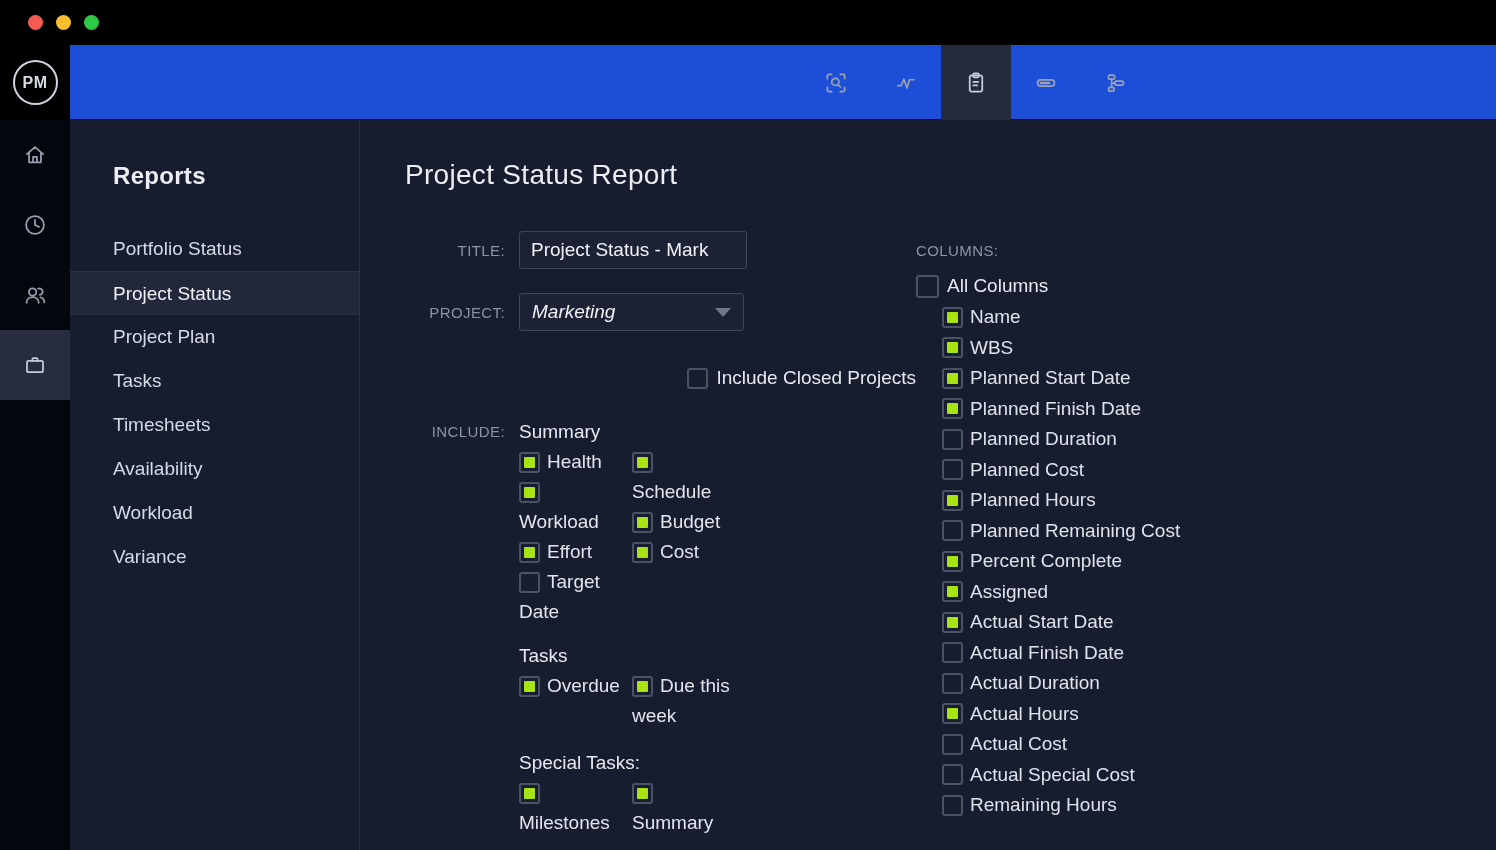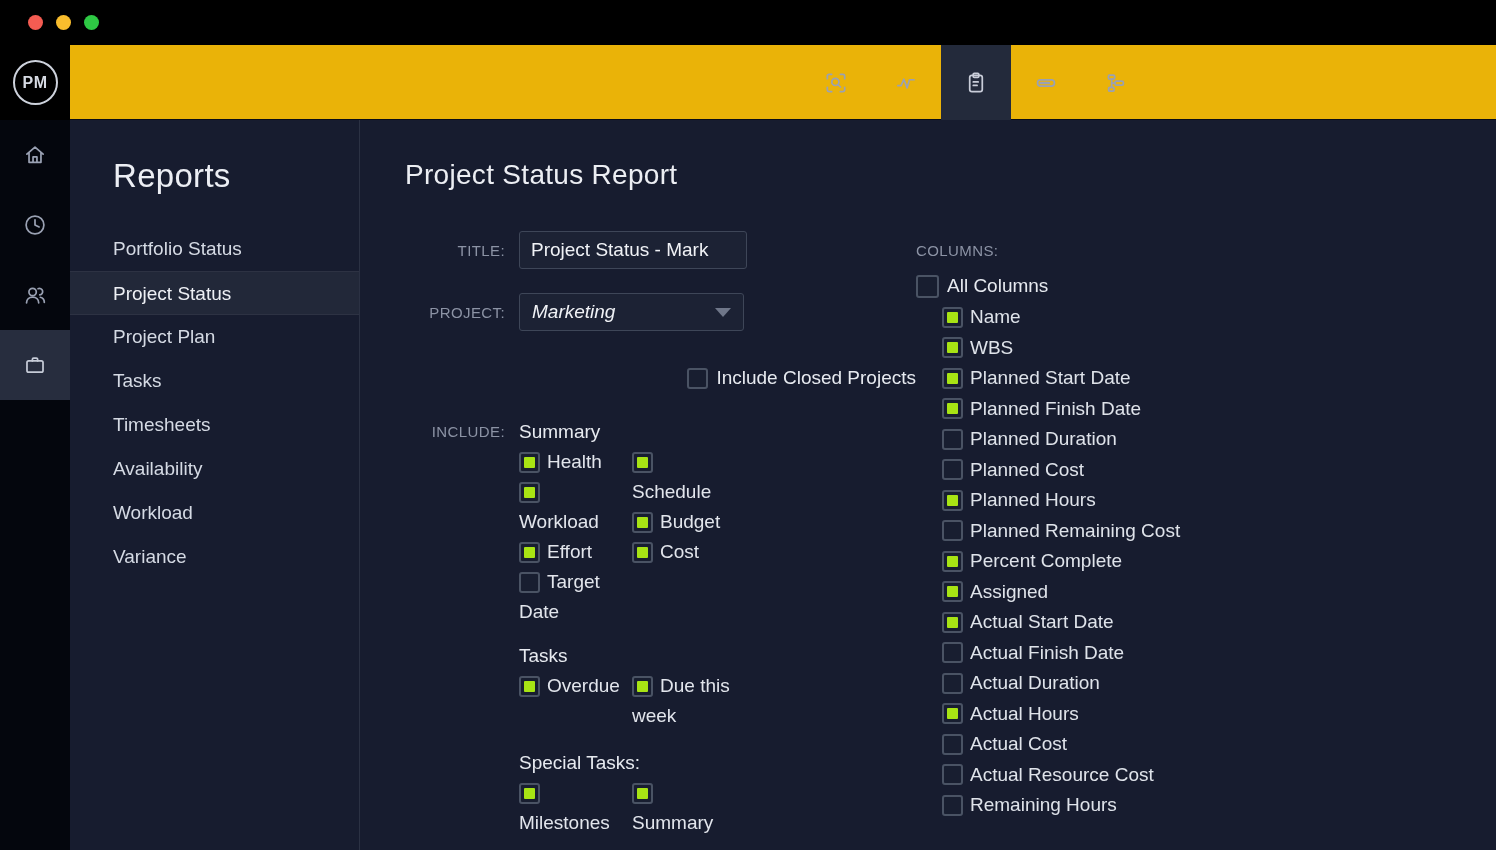--- a/index.html
+++ b/index.html
@@ -9,21 +9,21 @@
 
   
   .titlebar { height:45px; background:#000; display:flex; align-items:center; padding-left:28px; }
   .lights { display:flex; gap:13px; }
   .light { width:15px; height:15px; border-radius:50%; }
   .light.red { background:#f45c52; }
   .light.yellow { background:#f9bd2d; }
   .light.green { background:#2ec944; }
 
   
-  .topnav { height:75px; background:#eab308; display:flex; border-bottom:1px solid #0a0d16; }
+  .topnav { height:75px; background:#1d4ed8; display:flex; border-bottom:1px solid #0a0d16; }
   .logo-box { width:70px; height:75px; background:#000; display:flex; align-items:center; justify-content:center; flex:0 0 70px; }
   .logo-circle { width:45px; height:45px; border:2.5px solid #cdd2dc; border-radius:50%; display:flex; align-items:center; justify-content:center; font-size:16px; font-weight:bold; letter-spacing:.5px; color:#d6dae3; }
   .topnav-spacer { width:731px; }
   .nav-tiles { display:flex; }
   .nav-tile { width:70px; height:75px; display:flex; align-items:center; justify-content:center; cursor:pointer; }
   .nav-tile.active { background:#232a3b; }
   .nav-tile svg { stroke:#9aa1b3; }
   .nav-tile.active svg { stroke:#c9cdd9; }
 
   
@@ -31,21 +31,21 @@
 
   
   .rail { width:70px; flex:0 0 70px; background:#04060d; }
   .rail-tile { width:70px; height:70px; display:flex; align-items:center; justify-content:center; cursor:pointer; }
   .rail-tile.active { background:#272d3e; }
   .rail-tile svg { stroke:#9aa1b3; }
   .rail-tile.active svg { stroke:#c6cbd7; }
 
   
   .sidebar { width:290px; flex:0 0 290px; background:#171c2f; border-right:1px solid #2b3143; padding-top:40px; }
-  .sidebar h2 { font-size:33px; font-weight:400; line-height:32px; margin-left:43px; color:#eceef4; letter-spacing:.3px; }
+  .sidebar h2 { font-size:24px; font-weight:700; line-height:32px; margin-left:43px; color:#eceef4; letter-spacing:.3px; }
   .menu { margin-top:35px; }
   .menu-item { height:44px; line-height:44px; padding-left:43px; font-size:19px; color:#d5dae4; cursor:pointer; }
   .menu-item.active { background:#222839; color:#eef0f5; border-top:1px solid rgba(255,255,255,.05); border-bottom:1px solid rgba(255,255,255,.05); }
 
   
   .main { flex:1; background:#171c2f; padding:38px 0 0 45px; overflow:hidden; }
   .main h1 { font-size:28px; font-weight:500; line-height:34px; color:#eceef3; letter-spacing:.3px; }
   .form-area { display:flex; }
   .form-col { width:511px; flex:0 0 511px; }
 
@@ -323,21 +323,21 @@
             <div class="col-item">
                 <span class="cb checked"></span>
                 <span class="col-item-label">Actual Hours</span>
               </div>
             <div class="col-item">
                 <span class="cb"></span>
                 <span class="col-item-label">Actual Cost</span>
               </div>
             <div class="col-item">
                 <span class="cb"></span>
-                <span class="col-item-label">Actual Resource Cost</span>
+                <span class="col-item-label">Actual Special Cost</span>
               </div>
             <div class="col-item">
                 <span class="cb"></span>
                 <span class="col-item-label">Remaining Hours</span>
               </div>
           </div>
         </div>
       </div>
 
     </div>

